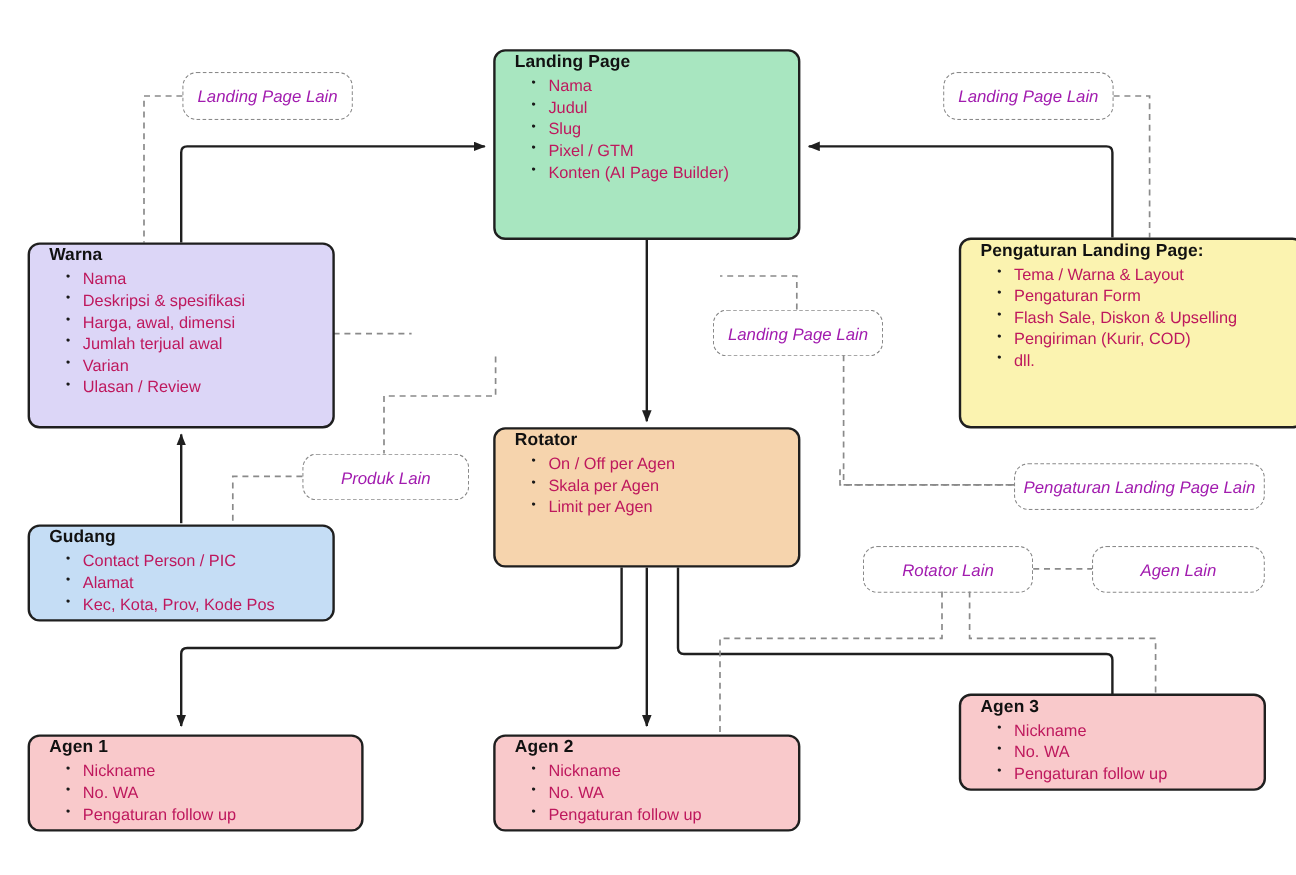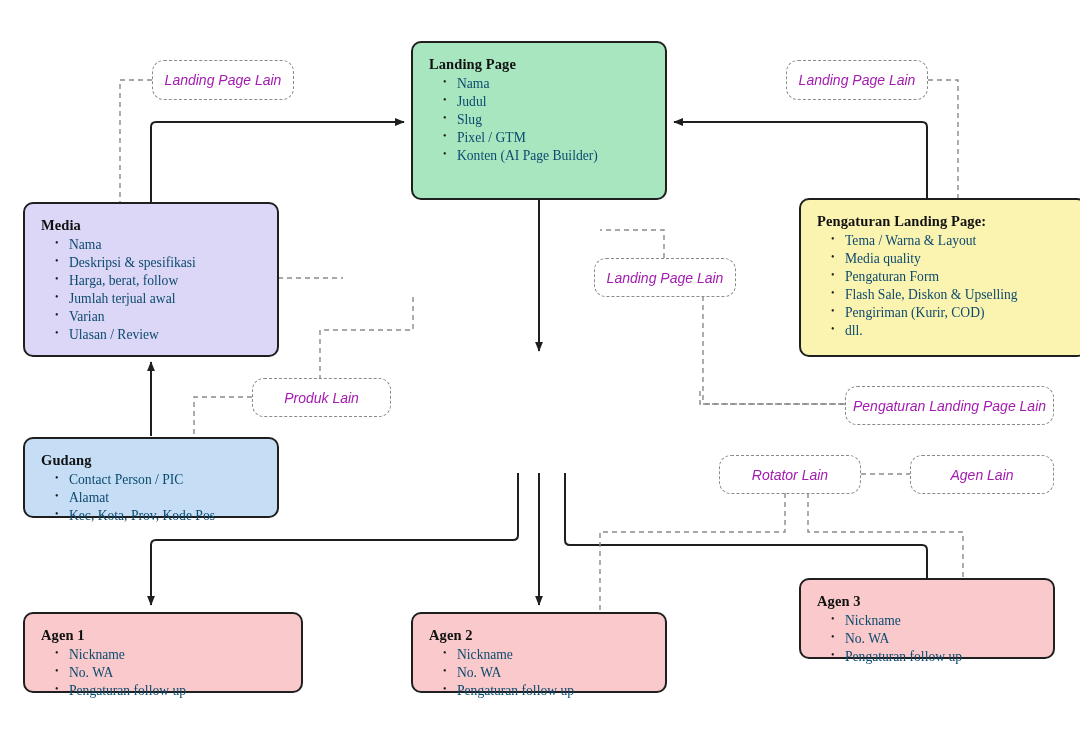--- a/index.html
+++ b/index.html
@@ -21,39 +21,38 @@
     top: 0;
     width: 1080px;
     height: 729px;
     pointer-events: none;
   }
   .node {
     position: absolute;
     box-sizing: border-box;
     border: 2px solid #1f1f1f;
     border-radius: 10px;
-    padding: 12px 16px 12px 16px;
-    font-family: Liberation Serif, serif;
+    padding: 0 16px 12px 16px;
   }
   .node .title {
     font-size: 14.5px;
     font-weight: bold;
     color: #111111;
     line-height: 1.25;
     margin: 0 0 2px 0;
     letter-spacing: 0.1px;
   }
   .node ul {
     list-style: none;
     margin: 0;
     padding: 0 0 0 14px;
   }
   .node ul li {
     font-size: 13.6px;
-    color: #0c4a6e;
+    color: #be185d;
     line-height: 1.17;
     padding: 1px 0 1px 14px;
     position: relative;
     white-space: nowrap;
   }
   .node ul li::before {
     content: "\2022";
     position: absolute;
     left: 0;
     top: 1px;
@@ -135,43 +134,50 @@
     <ul>
       <li>Nama</li>
       <li>Judul</li>
       <li>Slug</li>
       <li>Pixel / GTM</li>
       <li>Konten (AI Page Builder)</li>
     </ul>
   </div>
 
   <div class="node" style="left:23px; top:202px; width:256px; height:155px; background:#dcd6f7;">
-    <div class="title">Media</div>
+    <div class="title">Warna</div>
     <ul>
       <li>Nama</li>
       <li>Deskripsi &amp; spesifikasi</li>
-      <li>Harga, berat, follow</li>
+      <li>Harga, awal, dimensi</li>
       <li>Jumlah terjual awal</li>
       <li>Varian</li>
       <li>Ulasan / Review</li>
     </ul>
   </div>
 
   <div class="node" style="left:799px; top:198px; width:288px; height:159px; background:#fbf3b0;">
     <div class="title">Pengaturan Landing Page:</div>
     <ul>
       <li>Tema / Warna &amp; Layout</li>
-      <li>Media quality</li>
       <li>Pengaturan Form</li>
       <li>Flash Sale, Diskon &amp; Upselling</li>
       <li>Pengiriman (Kurir, COD)</li>
       <li>dll.</li>
     </ul>
   </div>
 
+  <div class="node" style="left:411px; top:356px; width:256px; height:117px; background:#f6d4ad;">
+    <div class="title">Rotator</div>
+    <ul>
+      <li>On / Off per Agen</li>
+      <li>Skala per Agen</li>
+      <li>Limit per Agen</li>
+    </ul>
+  </div>
 
   <div class="node" style="left:23px; top:437px; width:256px; height:81px; background:#c5ddf5;">
     <div class="title">Gudang</div>
     <ul>
       <li>Contact Person / PIC</li>
       <li>Alamat</li>
       <li>Kec, Kota, Prov, Kode Pos</li>
     </ul>
   </div>
 

